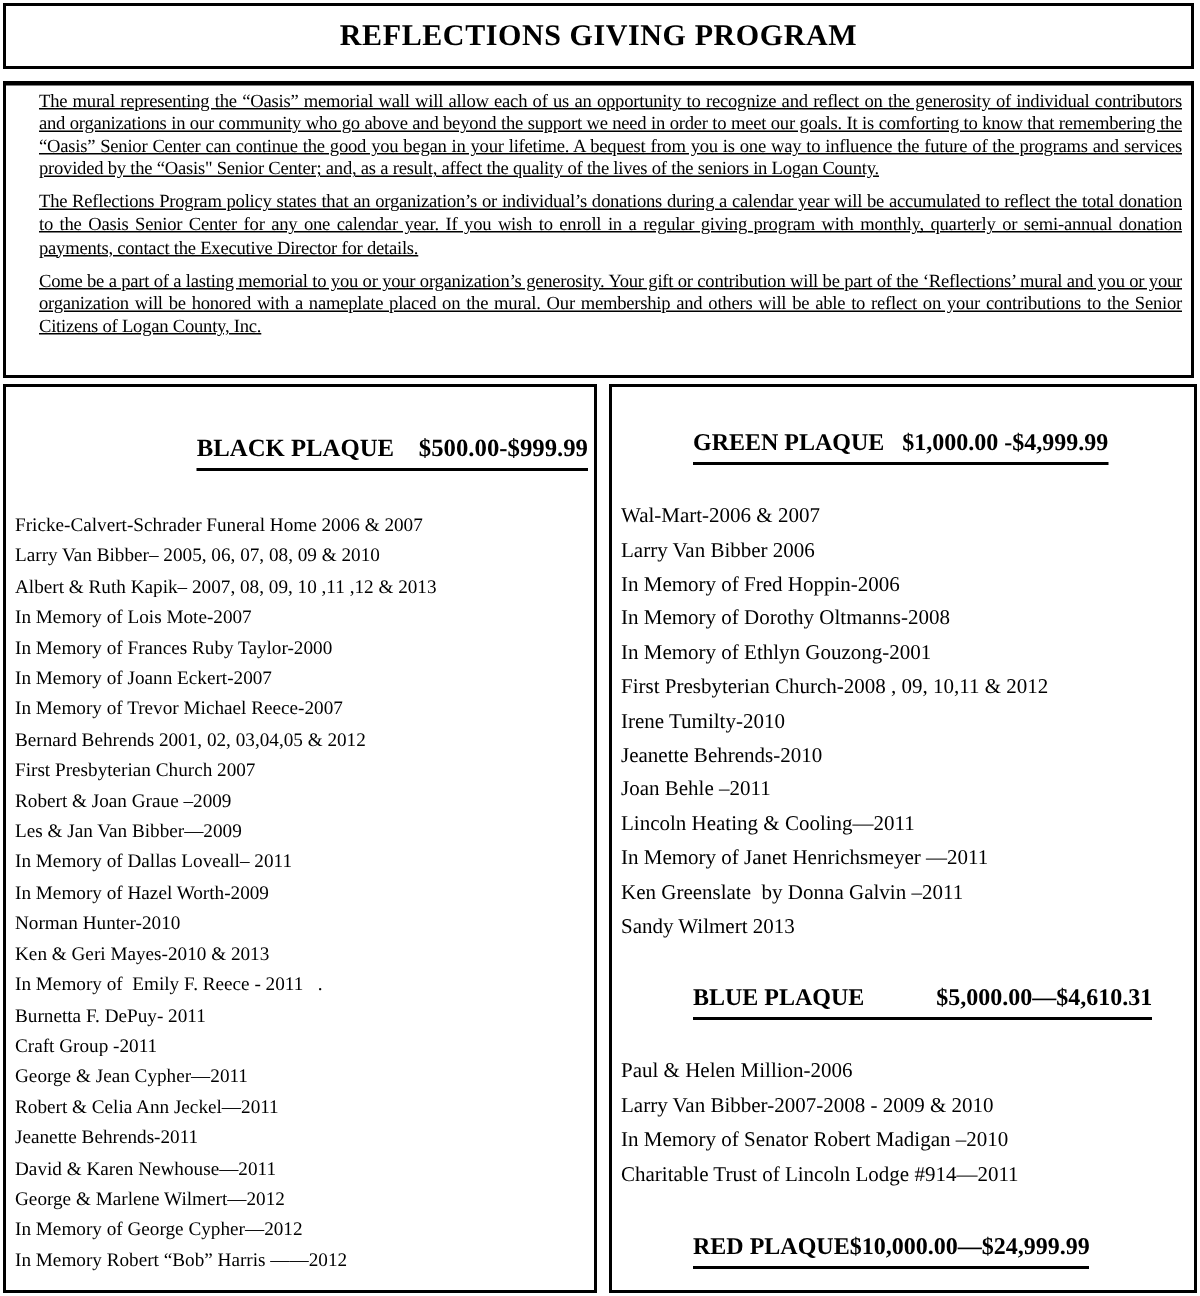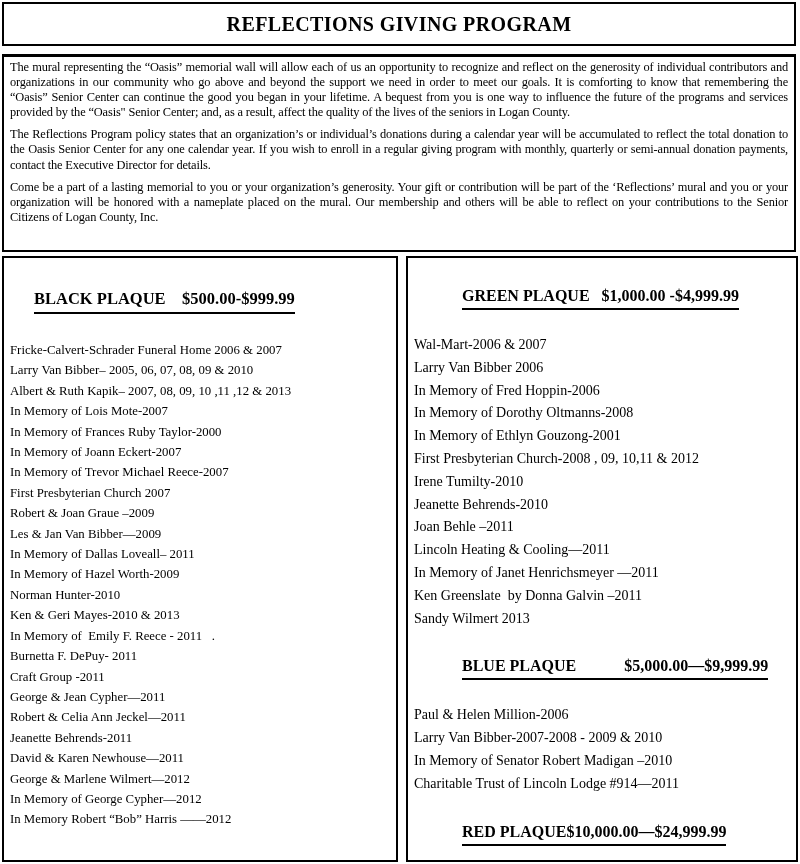--- a/index.html
+++ b/index.html
@@ -7,31 +7,31 @@
        font-family:"Liberation Serif", serif;}
   .page{position:relative;width:800px;height:864px;background:#fff;}
   .box{position:absolute;box-sizing:border-box;border:2px solid #000;background:#fff;}
 
   .title-box{top:2px;left:2px;width:794px;height:44px;display:flex;
              align-items:center;justify-content:center;}
   .title-box h1{margin:0;font-size:20px;font-weight:bold;letter-spacing:.4px;}
 
   .intro-box{top:54px;left:2px;width:794px;height:198px;border-top-width:3px;
              padding:3px 6px 0 6px;}
-  .intro-box p{margin:0 0 7px 0;font-size:12.4px;line-height:15.1px;
-               text-align:justify;letter-spacing:-0.15px;}
+  .intro-box p{margin:0 0 7px 16px;font-size:12.4px;line-height:15.1px;
+               text-align:justify;letter-spacing:-0.15px;text-decoration:underline;}
 
   .col{top:256px;height:606px;padding:2px 4px 0 6px;}
   .col.left{left:2px;width:396px;}
   .col.right{left:406px;width:392px;}
 
   .heading{line-height:24px;white-space:pre;}
   .heading .hd{display:inline-block;font-weight:bold;font-size:16px;
                border-bottom:2px solid #000;padding-bottom:0px;white-space:pre;}
-  .heading.center{text-align:left;line-height:26px;font-family:Liberation Serif, serif;}
+  .heading.center{text-align:right;line-height:26px;font-family:Liberation Serif, serif;}
   .heading.center .hd{font-size:16.5px;}
 
   ul.plain{list-style:none;margin:0;padding:0;}
   li{white-space:pre;overflow:hidden;}
   li.item-left{font-size:12.8px;line-height:20.4px;}
   li.item-right{font-size:14px;line-height:22.8px;}
   section{margin:0;}
 </style>
 </head>
 <body>
@@ -54,20 +54,21 @@
     </div>
     <ul class="plain">
 
     <li class="item-left">Fricke-Calvert-Schrader Funeral Home 2006 &amp; 2007</li>
         <li class="item-left">Larry Van Bibber– 2005, 06, 07, 08, 09 &amp; 2010</li>
         <li class="item-left">Albert &amp; Ruth Kapik– 2007, 08, 09, 10 ,11 ,12 &amp; 2013</li>
         <li class="item-left">In Memory of Lois Mote-2007</li>
         <li class="item-left">In Memory of Frances Ruby Taylor-2000</li>
         <li class="item-left">In Memory of Joann Eckert-2007</li>
         <li class="item-left">In Memory of Trevor Michael Reece-2007</li>
+        <li class="item-left">Bernard Behrends 2001, 02, 03,04,05 &amp; 2012</li>
         <li class="item-left">First Presbyterian Church 2007</li>
         <li class="item-left">Robert &amp; Joan Graue –2009</li>
         <li class="item-left">Les &amp; Jan Van Bibber—2009</li>
         <li class="item-left">In Memory of Dallas Loveall– 2011</li>
         <li class="item-left">In Memory of Hazel Worth-2009</li>
         <li class="item-left">Norman Hunter-2010</li>
         <li class="item-left">Ken &amp; Geri Mayes-2010 &amp; 2013</li>
         <li class="item-left">In Memory of  Emily F. Reece - 2011   .</li>
         <li class="item-left">Burnetta F. DePuy- 2011</li>
         <li class="item-left">Craft Group -2011</li>
@@ -100,21 +101,21 @@
             <li class="item-right">Jeanette Behrends-2010</li>
             <li class="item-right">Joan Behle –2011</li>
             <li class="item-right">Lincoln Heating &amp; Cooling—2011</li>
             <li class="item-right">In Memory of Janet Henrichsmeyer —2011</li>
             <li class="item-right">Ken Greenslate  by Donna Galvin –2011</li>
             <li class="item-right">Sandy Wilmert 2013</li>
           </ul>
         </section>
         <section>
           <div class="heading">
-            <span class="hd">BLUE PLAQUE            $5,000.00—$9,999.99</span>
+            <span class="hd">BLUE PLAQUE            $5,000.00—$4,610.31</span>
           </div>
           <ul class="plain">
 
           <li class="item-right">Paul &amp; Helen Million-2006</li>
             <li class="item-right">Larry Van Bibber-2007-2008 - 2009 &amp; 2010</li>
             <li class="item-right">In Memory of Senator Robert Madigan –2010</li>
             <li class="item-right">Charitable Trust of Lincoln Lodge #914—2011</li>
           </ul>
         </section>
         <section>

